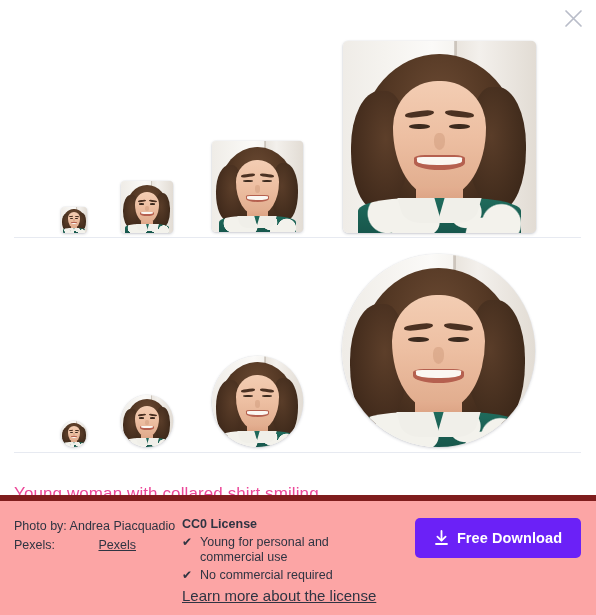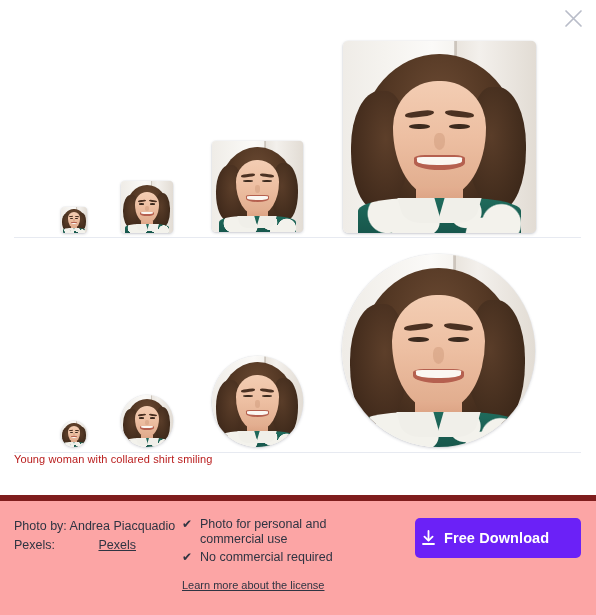--- a/index.html
+++ b/index.html
@@ -194,23 +194,23 @@
     height: 1px;
     background: #e7eaf1;
   }
   .divider-1 { top: 237px; }
   .divider-2 { top: 452px; }
 
   
   .caption {
     position: absolute;
     left: 14px;
-    top: 453px;
-    font-size: 11px;
-    color: #b91c1c;
+    top: 484px;
+    font-size: 17px;
+    color: #ec4899;
     letter-spacing: .1px;
   }
 
   
   .footer {
     position: absolute;
     left: 0; right: 0;
     top: 495px;
     height: 120px;
     background: #fca5a5;
@@ -262,41 +262,42 @@
     flex: 0 0 auto;
     width: 13px;
     margin-right: 5px;
     color: #2f3442;
     font-size: 12px;
     line-height: 15px;
   }
   .license-text { flex: 1 1 auto; }
   .license-link {
     display: inline-block;
-    margin-top: 10px;
-    font-size: 11px;
+    margin-top: 2px;
+    font-size: 15px;
     color: #2f3442;
     text-decoration: underline;
   }
 
   .download-btn {
     position: absolute;
     right: 15px;
     top: 17px;
     width: 166px;
     height: 40px;
     background: #6b21f7;
     color: #ffffff;
     border: none;
     border-radius: 5px;
     font-family: "Liberation Sans", sans-serif;
     font-size: 14.5px;
     font-weight: bold;
     display: flex;
     align-items: center;
+    justify-content: center;
     gap: 8px;
     cursor: pointer;
     letter-spacing: .1px;
   }
   .download-btn svg { display: block; flex: 0 0 auto; }
 </style>
 </head>
 <body>
 
 <div class="modal">
@@ -516,24 +517,25 @@
 
   <div class="footer">
     <div class="footer-inner">
 
       <div class="credits">
         <div>Photo by: Andrea Piacquadio</div>
         <div><span>Pexels: </span><a href="#">Pexels</a></div>
       </div>
 
       <div class="license">
+        <div class="license-title">CC0 License</div>
 
         <div class="license-item">
           <span class="check">✔</span>
-          <span class="license-text">Photo for personal and commercial use</span>
+          <span class="license-text">Young for personal and commercial use</span>
         </div>
 
         <div class="license-item">
           <span class="check">✔</span>
           <span class="license-text">No commercial required</span>
         </div>
 
         <a class="license-link" href="#">Learn more about the license</a>
       </div>
 

